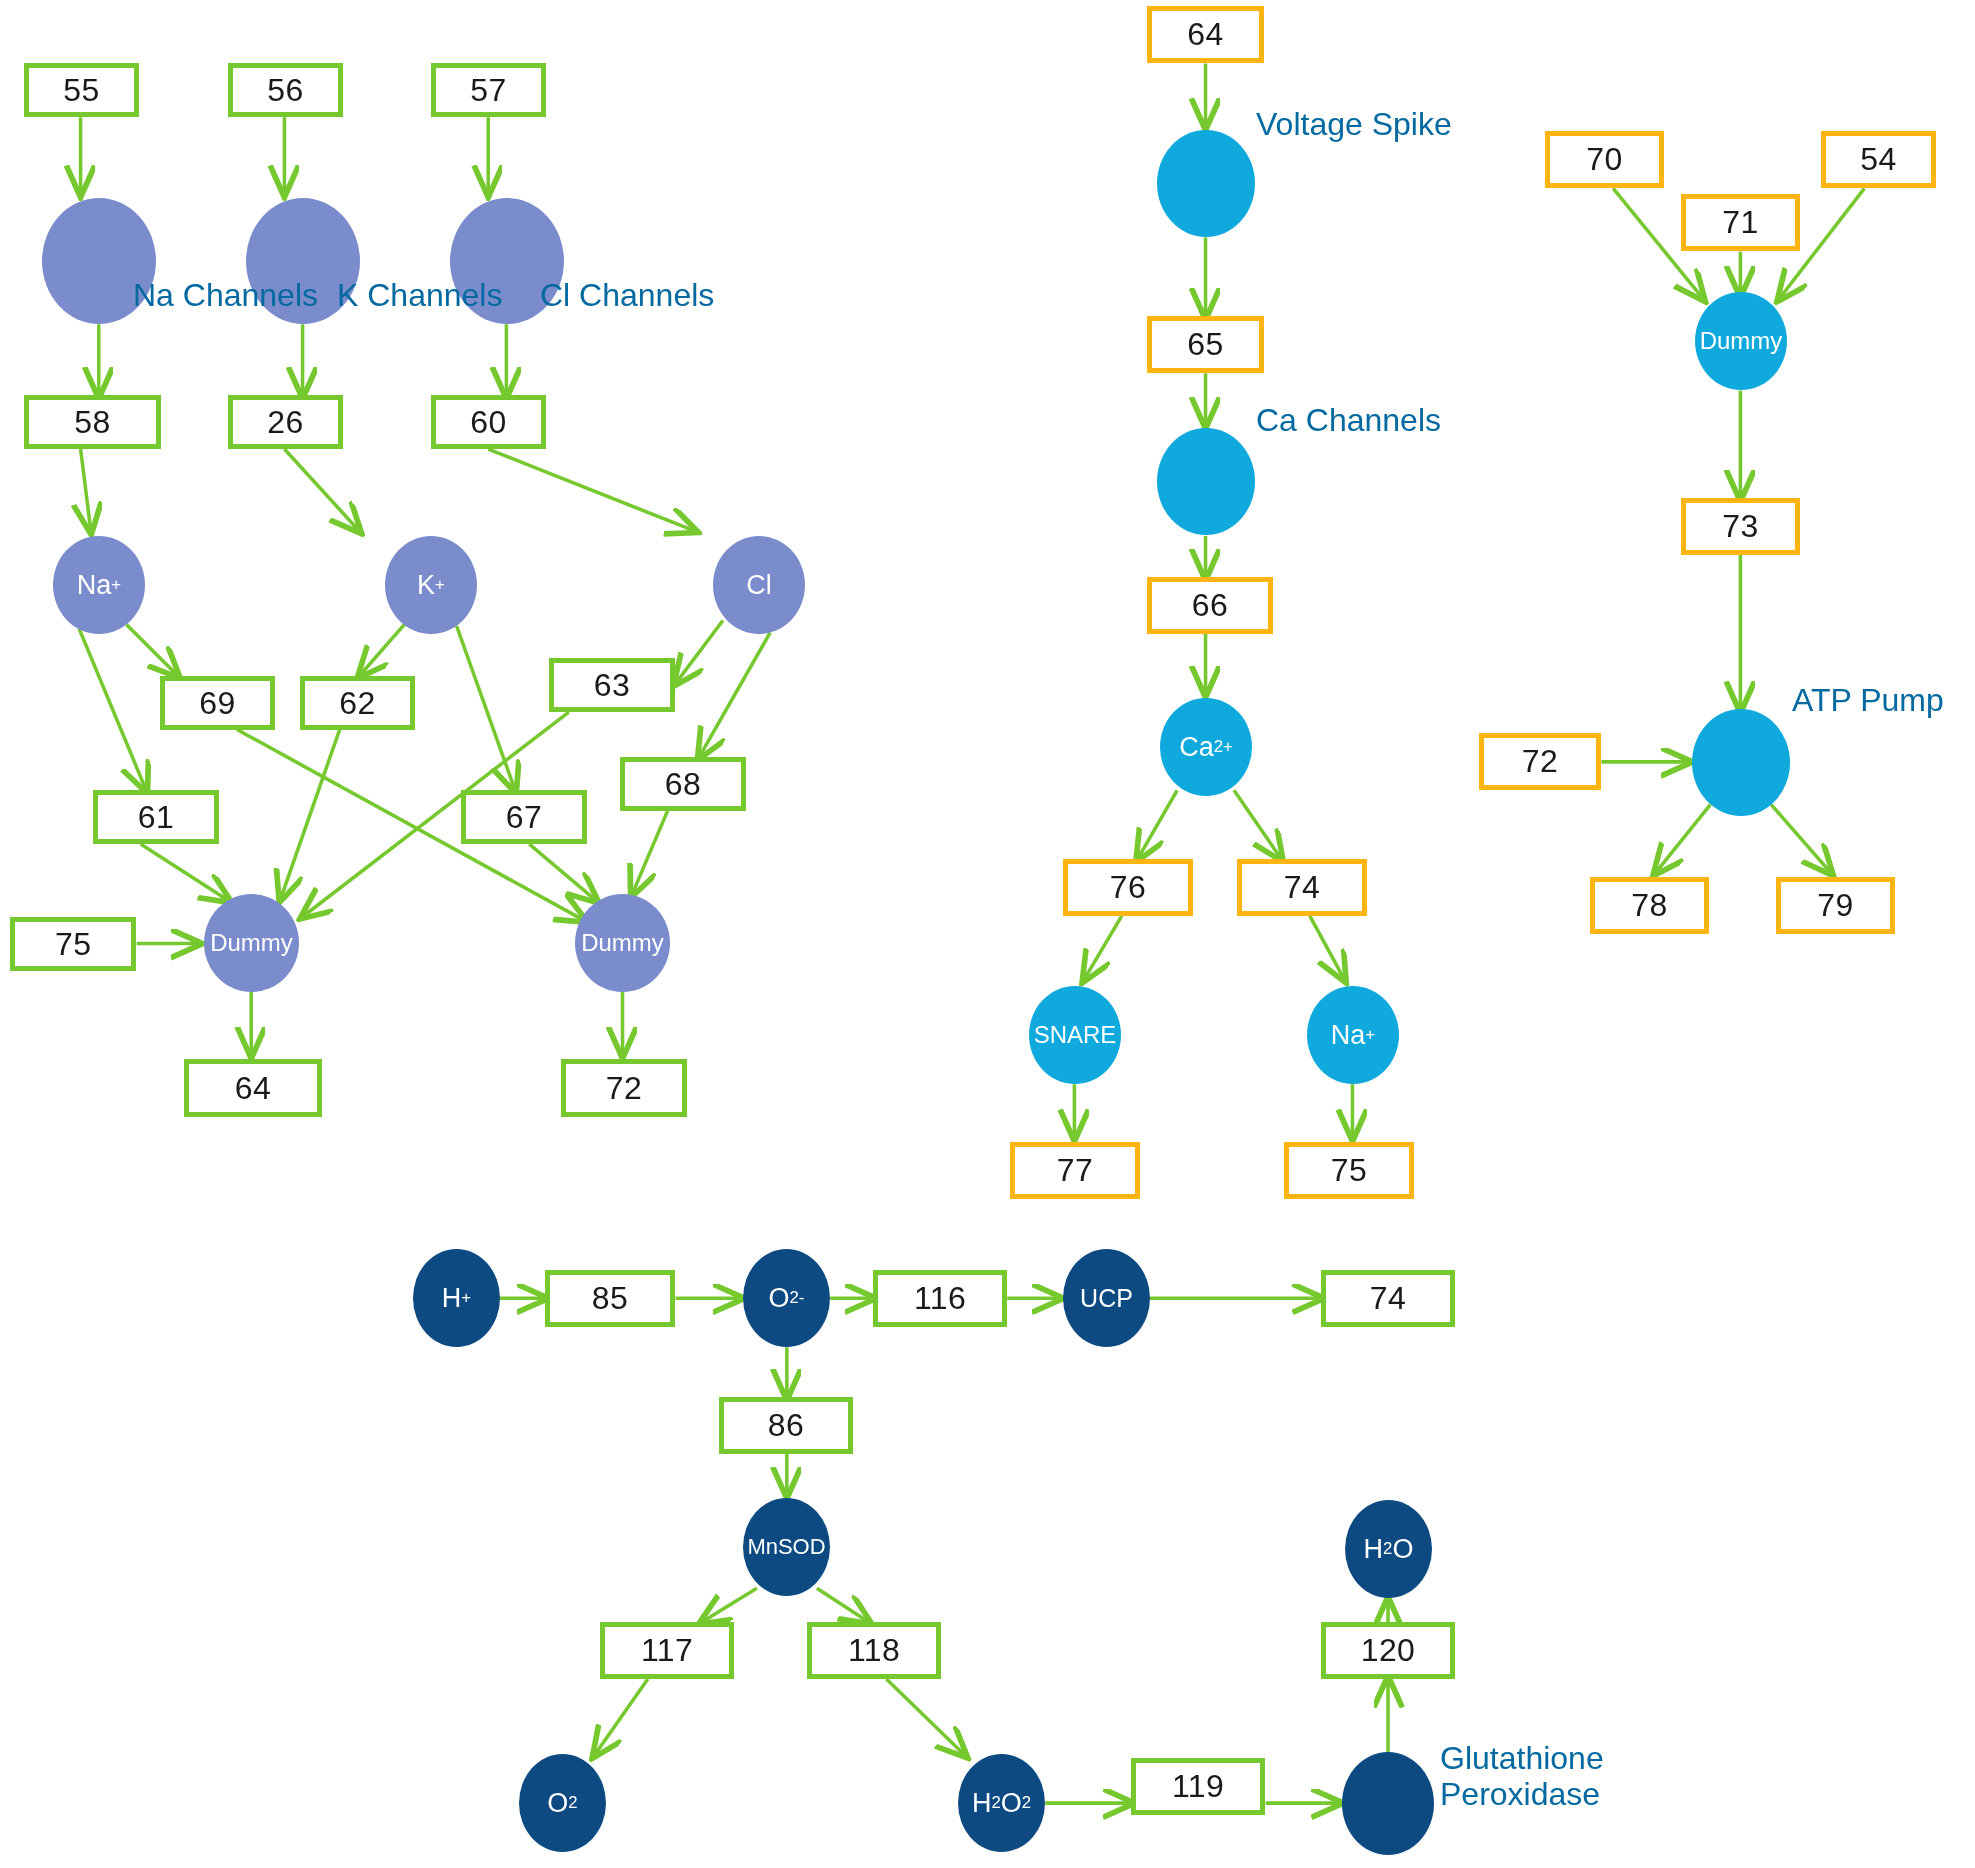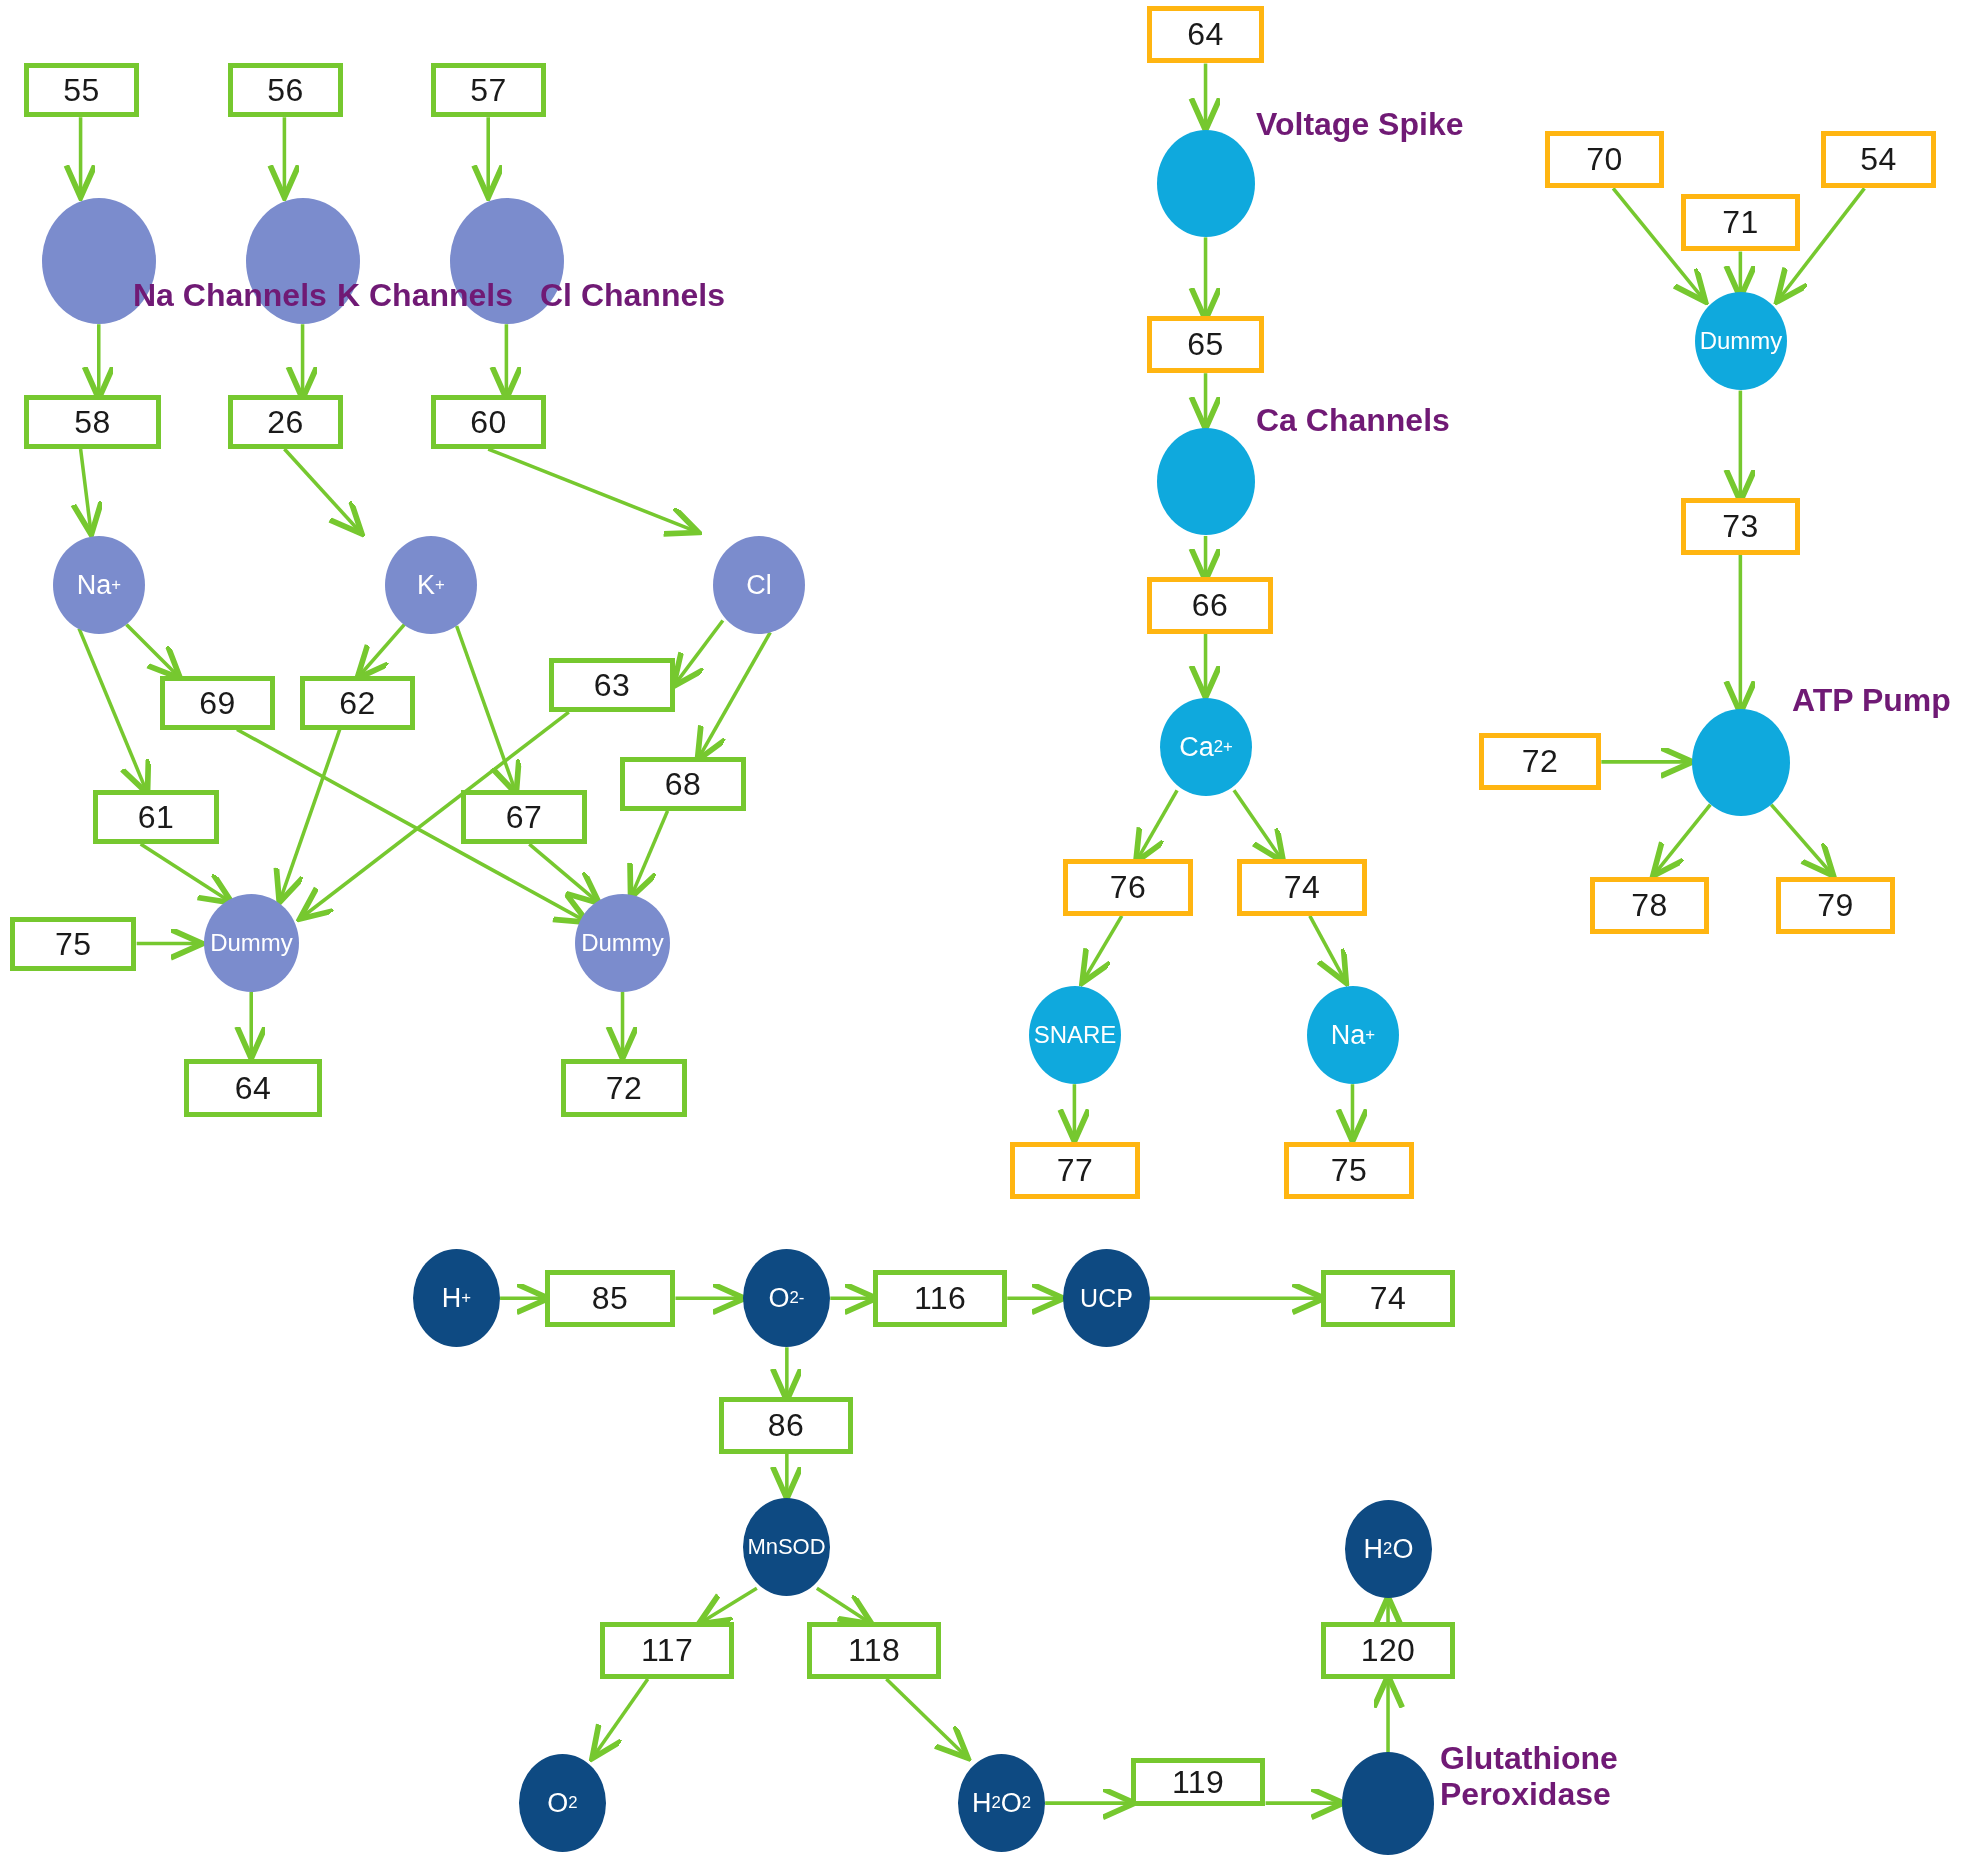--- a/index.html
+++ b/index.html
@@ -32,25 +32,24 @@
   .node.cyan{background:#0fa9dd;}
   .node.navy{background:#0e4a82;}
 
   .node sup, .node sub{font-size:.62em;}
   .node sup{vertical-align:super;}
   .node sub{vertical-align:sub;}
 
   .ext-label{
     position:absolute;
     font-size:32px;
-    color:#701a75;
+    color:#0369a1;
     white-space:pre-line;
     z-index:5;
     line-height:1.12;
-    font-weight:bold;
   }
 </style>
 </head>
 <body>
 
 <div id="stage">
 
   <svg id="edges" viewBox="0 0 2500 2365" xmlns="http://www.w3.org/2000/svg">
     <defs>
       <marker id="ah" markerWidth="10" markerHeight="10" refX="8" refY="4" orient="auto" markerUnits="strokeWidth">
@@ -234,21 +233,21 @@
       <sub>2</sub>
   </div>
 
   <div class="node navy" style="left:958px;top:1754px;width:87px;height:98px;">
     <span>H</span>
       <sub>2</sub>
       <span>O</span>
       <sub>2</sub>
   </div>
 
-  <div class="box green" style="left:1131px;top:1758px;width:134px;height:48px;">119</div>
+  <div class="box green" style="left:1131px;top:1758px;width:134px;height:57px;">119</div>
 
   <div class="node navy" style="left:1342px;top:1752px;width:92px;height:103px;"></div>
   <div class="ext-label" style="left:1440px;top:1741px;">Glutathione
 Peroxidase</div>
 
   <div class="box green" style="left:1321px;top:1622px;width:134px;height:57px;">120</div>
 
   <div class="node navy" style="left:1345px;top:1500px;width:87px;height:98px;">
     <span>H</span>
       <sub>2</sub>

